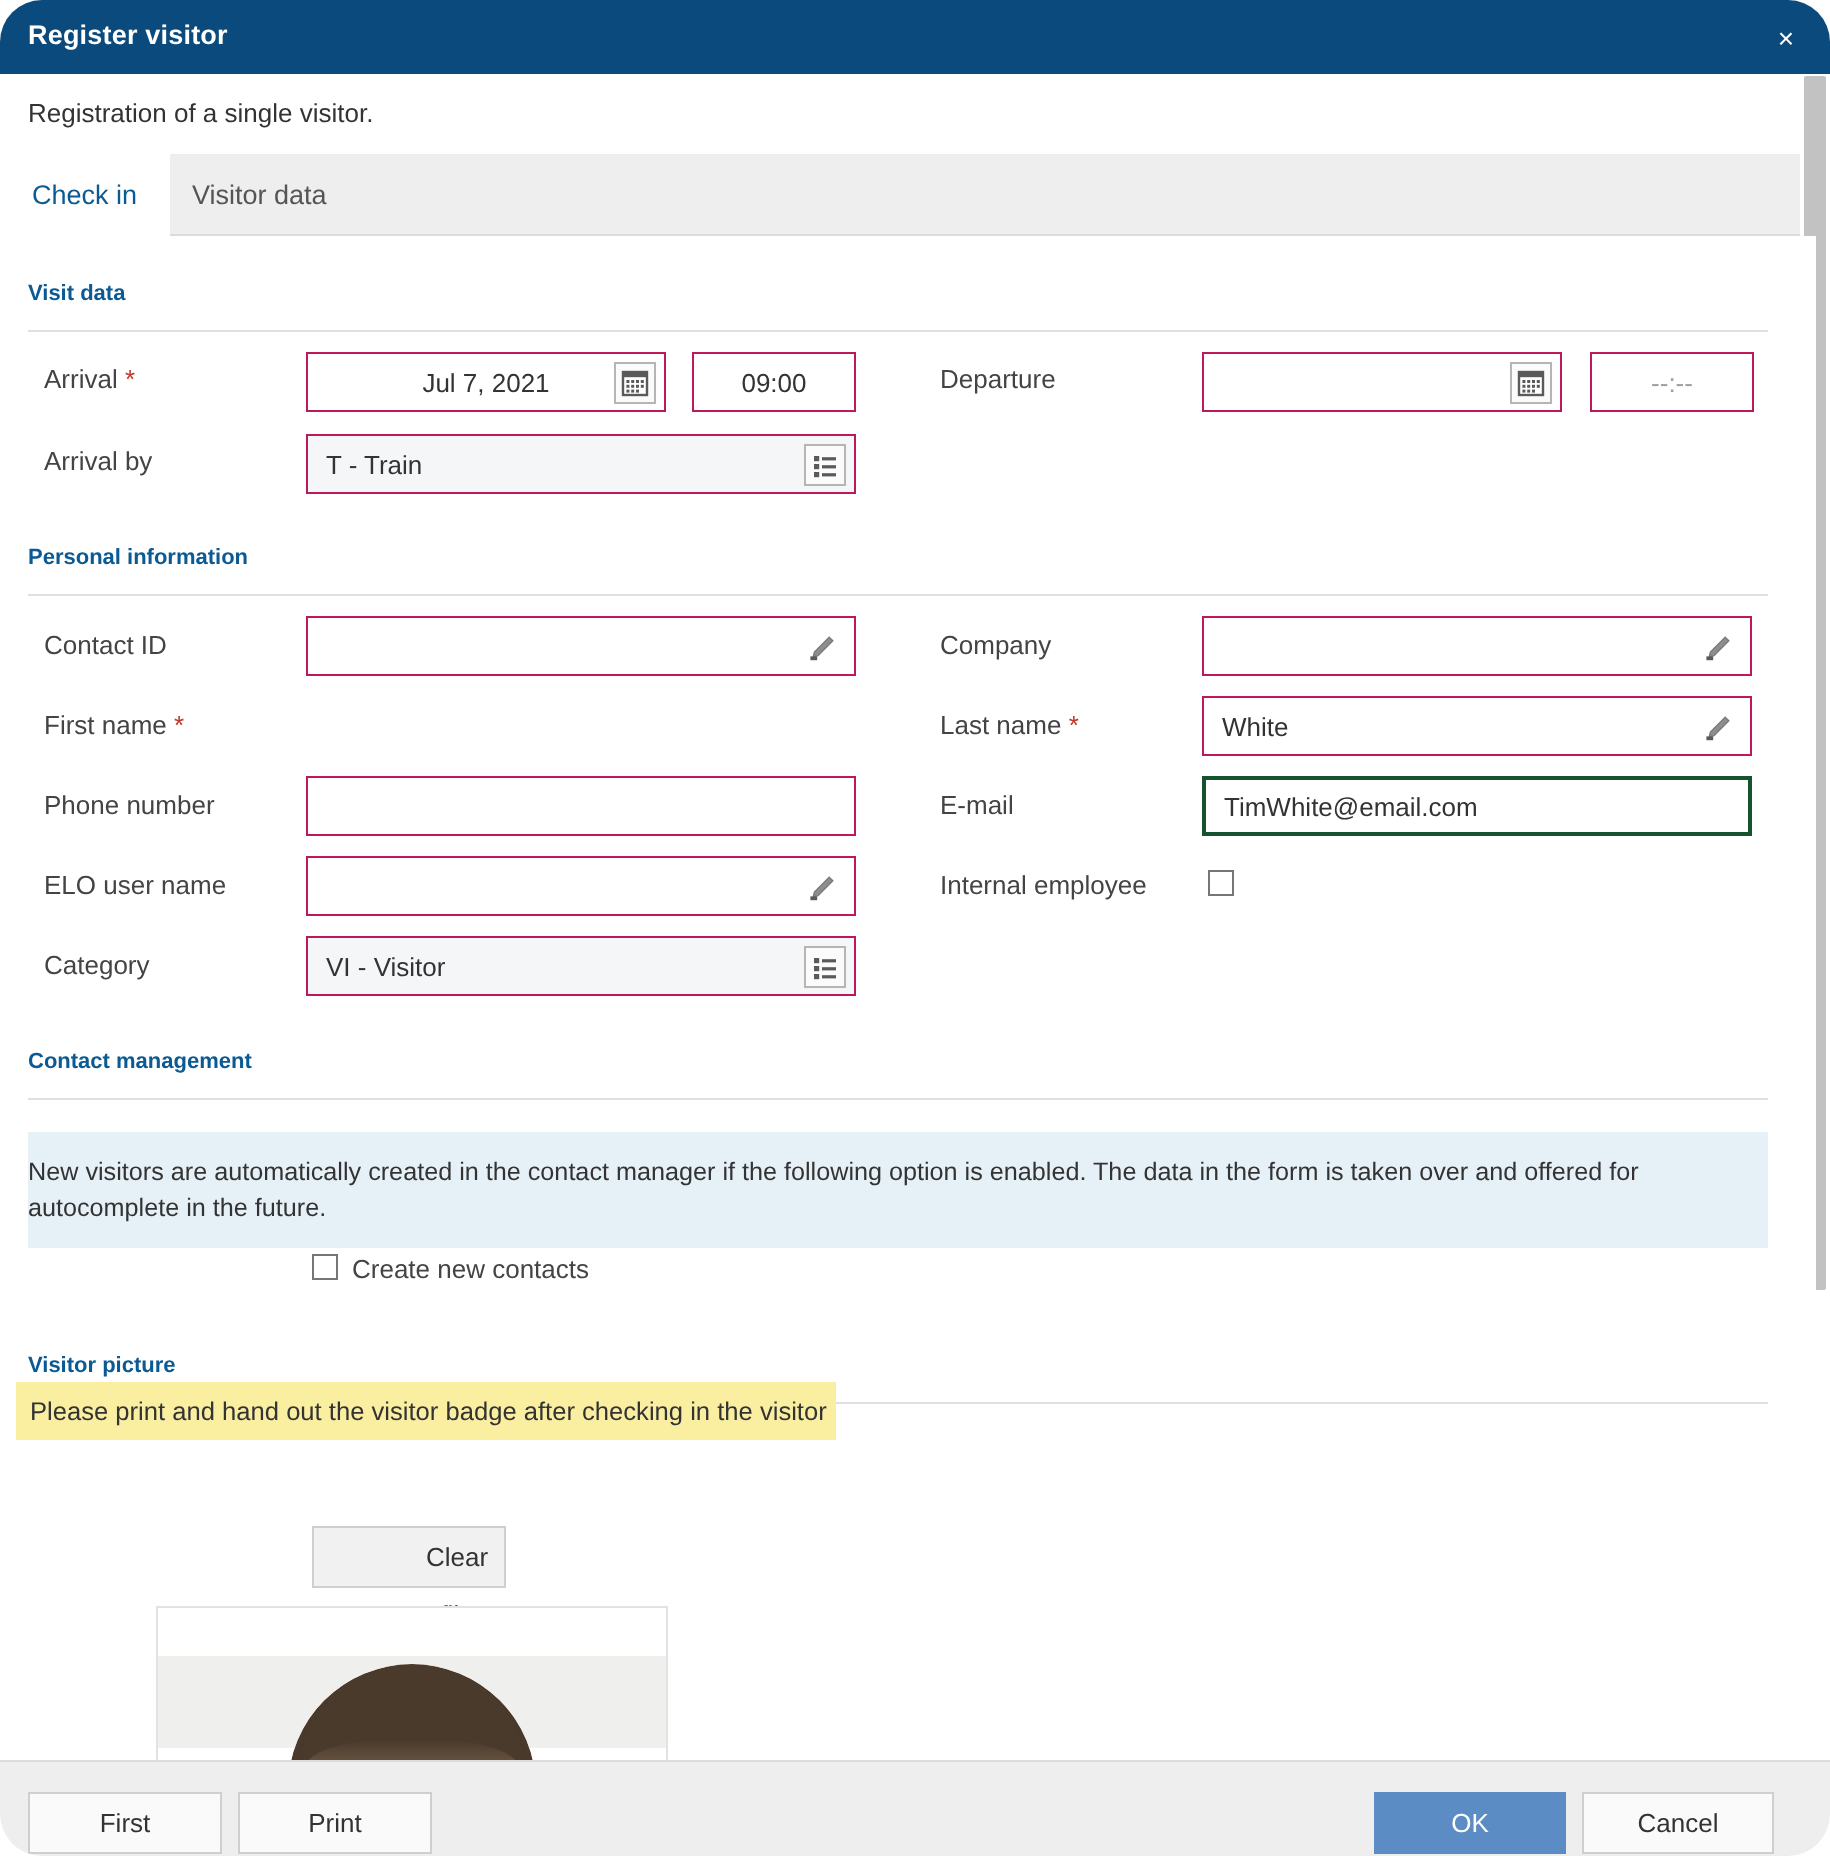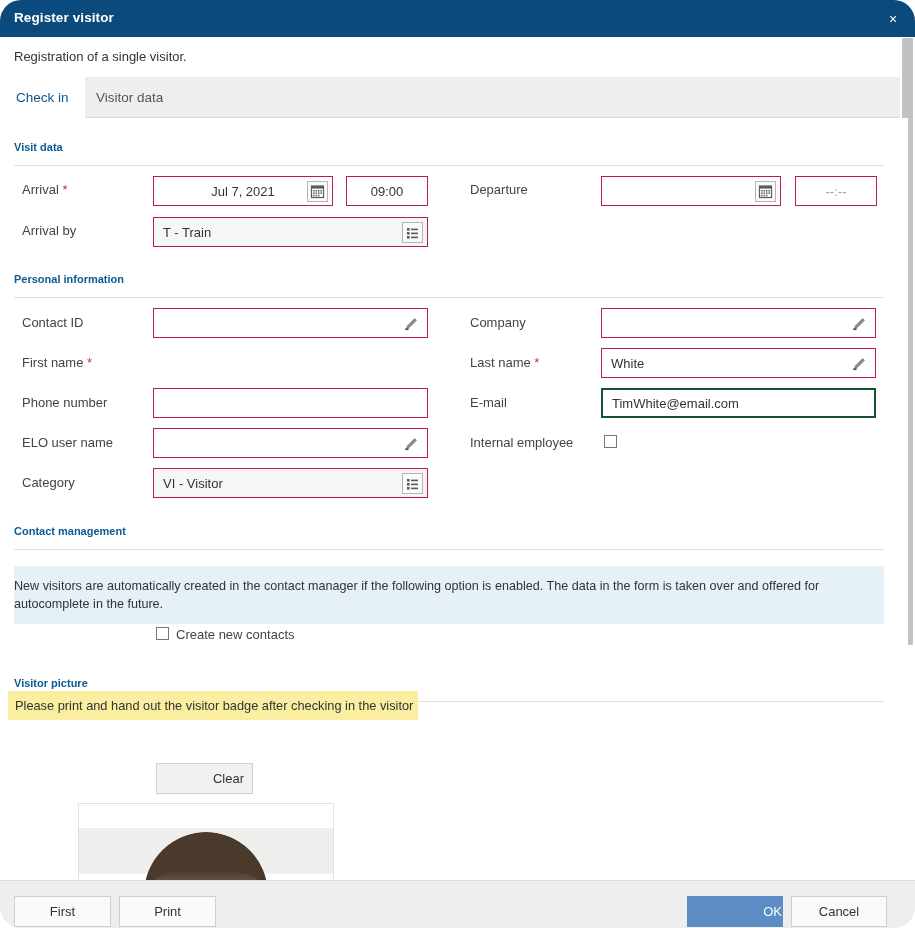--- a/index.html
+++ b/index.html
@@ -267,21 +267,20 @@
     text-align: center;
     font-size: 13px;
     color: #333333;
     cursor: pointer;
     user-select: none;
   }
   .btn.primary {
     background: #5b8cc4;
     border-color: #5b8cc4;
     color: #ffffff;
-    text-align: right;
   }
   .btn.plain {
     background: #fafafa;
   }
 
   
   .photo-frame {
     position: absolute;
     left: 78px;
     top: 803px;

